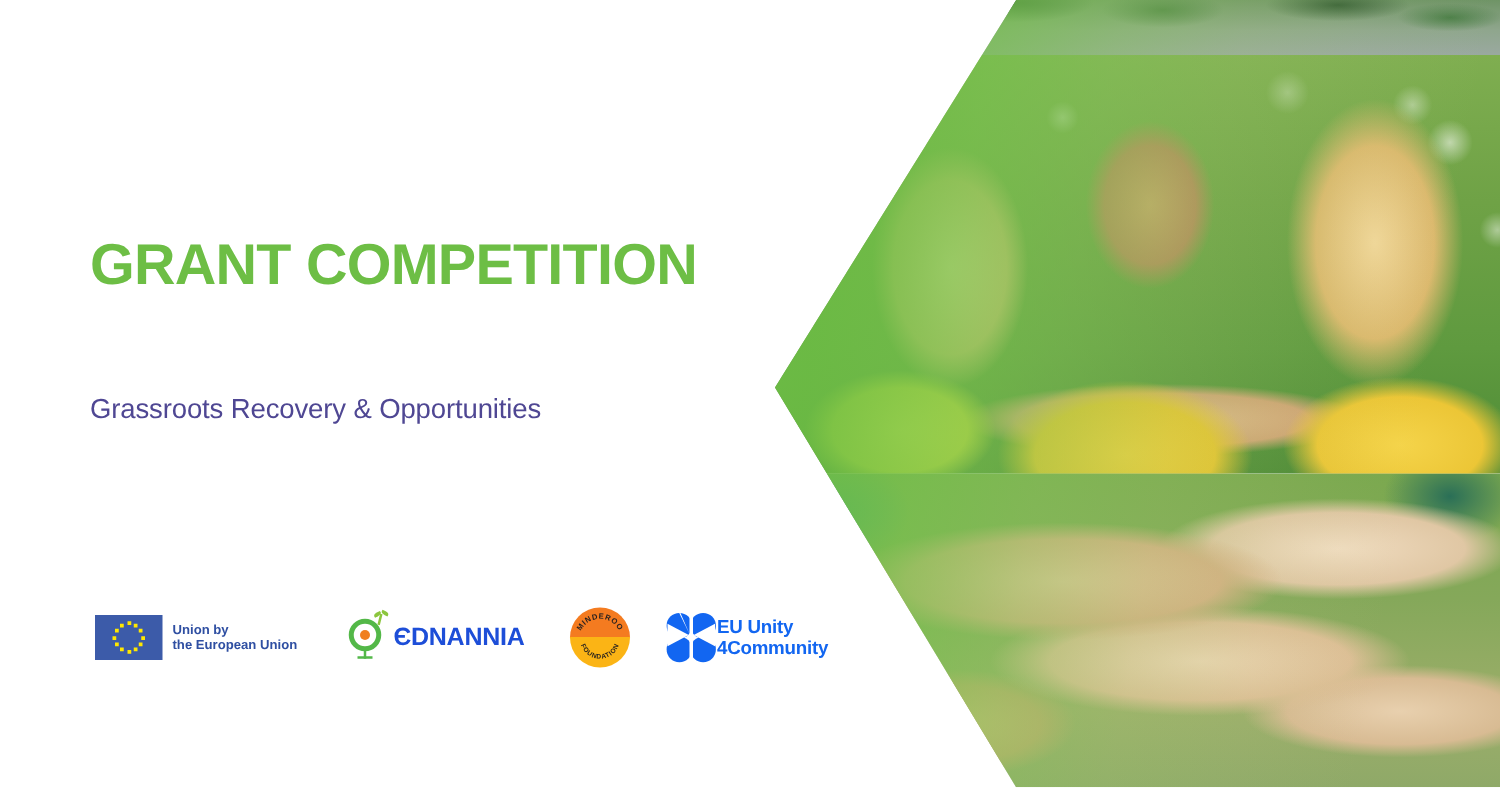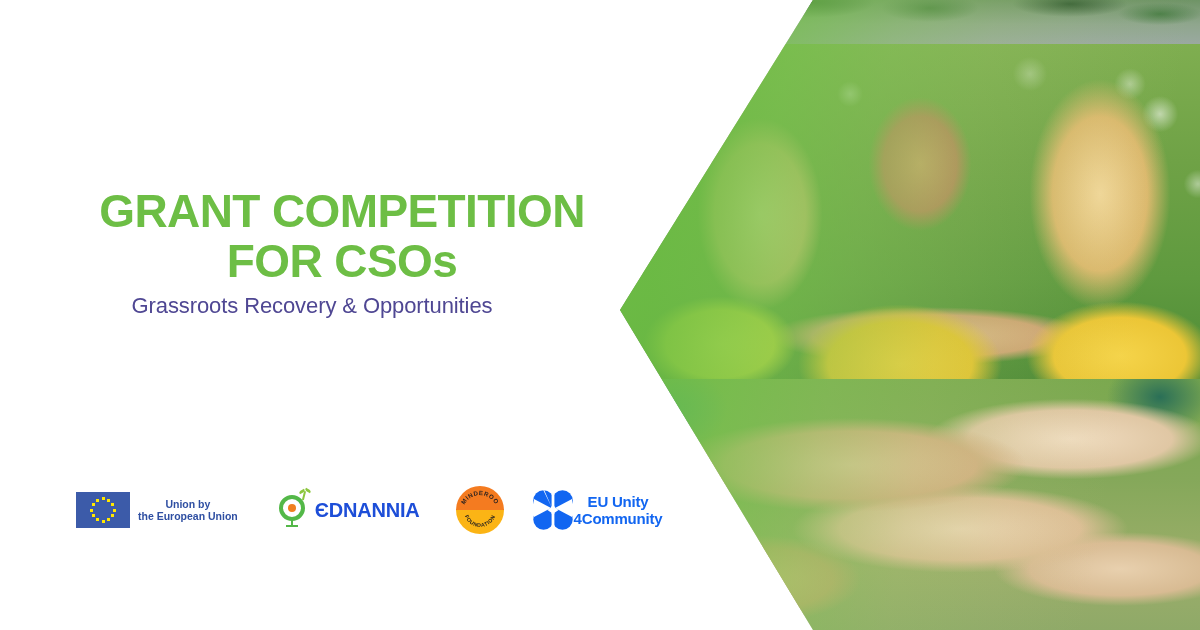--- a/index.html
+++ b/index.html
@@ -8,21 +8,20 @@
     background:#ffffff;
     font-family:"Liberation Sans", sans-serif;
     overflow:hidden;
     position:relative;
   }
   .banner{
     position:absolute;inset:0;
     width:1200px;height:630px;
     background:#ffffff;
     overflow:hidden;
-    text-align:center;
   }
 
   
   .left-col{
     position:absolute;
     left:72px;top:0;
     width:540px;height:630px;
   }
   .headline{
     position:absolute;
@@ -33,21 +32,21 @@
     font-weight:bold;
     font-size:46px;
     line-height:50px;
     letter-spacing:-0.6px;
     color:#6DBE45;
     text-transform:none;
   }
   .headline .ln{display:block;}
   .subhead{
     position:absolute;
-    left:0;top:292px;
+    left:0;top:313px;
     width:480px;
     margin:0;
     font-family:"Liberation Sans", sans-serif;
     font-weight:normal;
     font-size:22px;
     line-height:27px;
     letter-spacing:-0.1px;
     color:#4F4793;
   }
   .subhead .ln{display:block;}
@@ -256,21 +255,20 @@
     </div>
 
     <div class="green-wash"></div>
   </div>
   <div class="white-notch"></div>
 
   <div class="left-col">
 
     <h1 class="headline">
       <span class="ln">GRANT COMPETITION</span>
-      <span class="ln">FOR CSOs</span>
     </h1>
 
     <p class="subhead">
       <span class="ln">Grassroots Recovery &amp; Opportunities</span>
     </p>
   </div>
 
   <div class="logo-strip">
 
     <div class="logo eu-logo">

